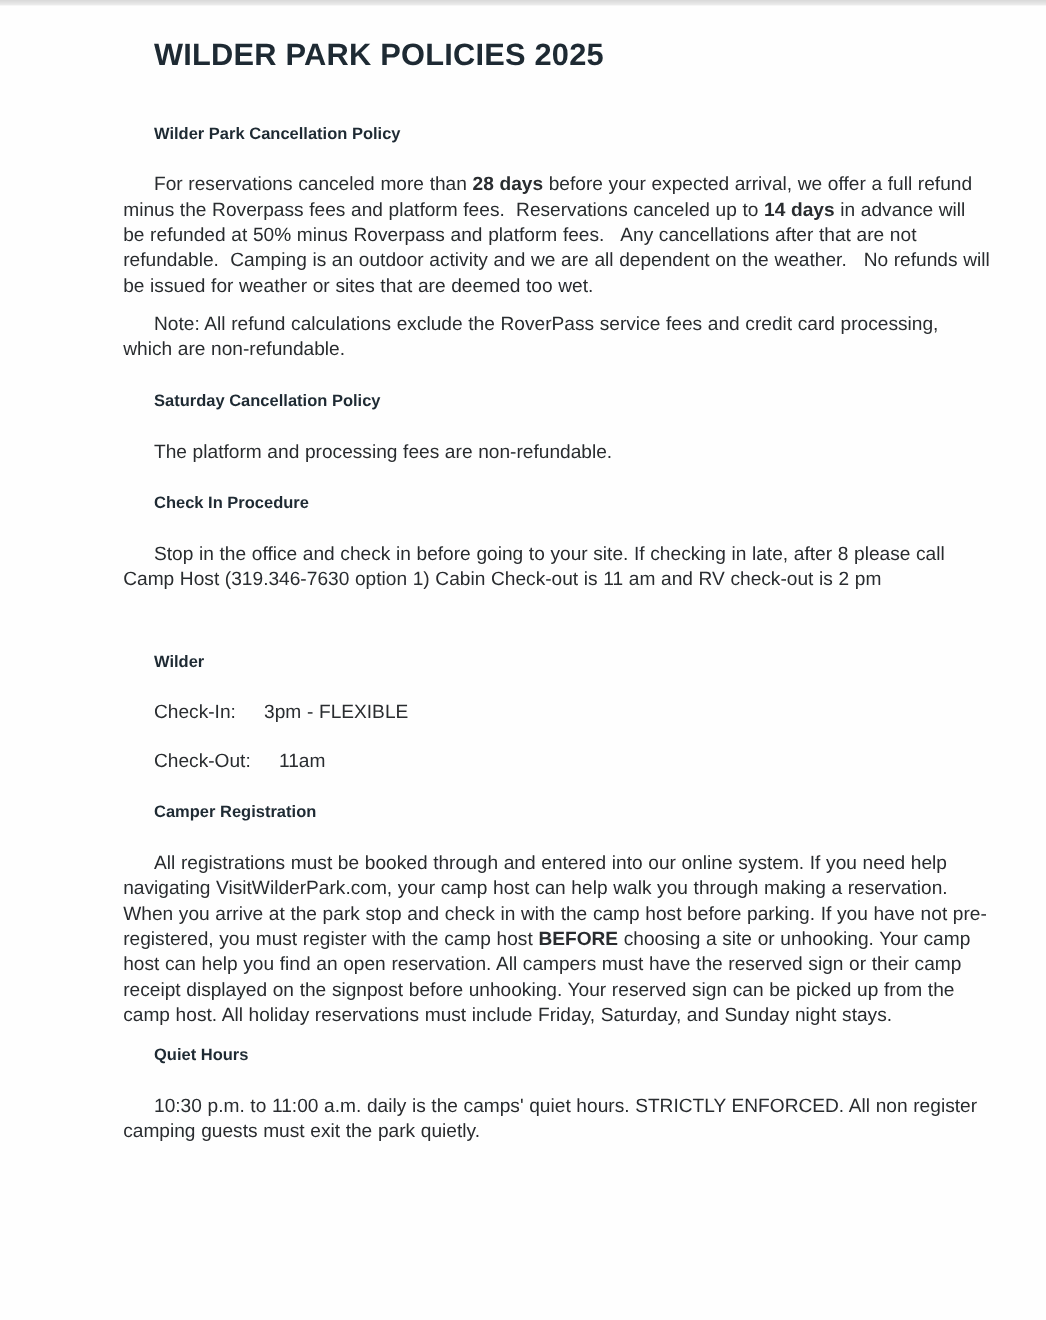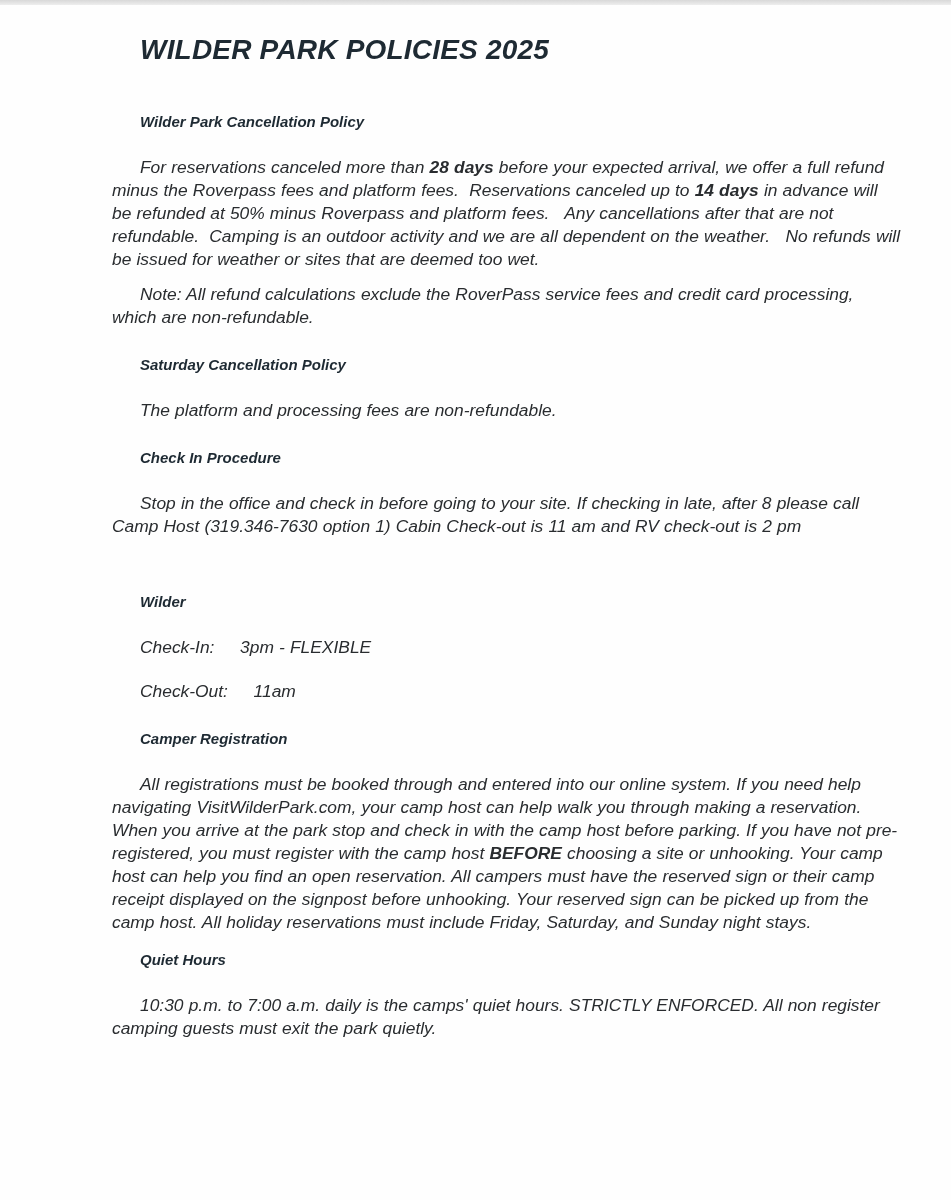--- a/index.html
+++ b/index.html
@@ -11,21 +11,20 @@
     overflow: hidden;
   }
   .top-strip {
     height: 5px;
     width: 100%;
     background: linear-gradient(#d8d8d8, #eeeeee);
   }
   .page {
     padding: 29px 49px 0 112px;
     color: #292c2f;
-    font-style: italic;
   }
   .doc-title {
     font-size: 28px;
     line-height: 32px;
     font-weight: 700;
     color: #1e2a33;
     margin: 0 0 42px 0;
     text-indent: 28px;
     letter-spacing: 0.2px;
   }
@@ -82,16 +81,16 @@
     <p class="p rule-line"><span>Check-Out:     11am</span></p>
   </section>
 
   <section class="sec">
     <h2 class="h">Camper Registration</h2>
     <p class="p"><span>All registrations must be booked through and entered into our online system. If you need help navigating VisitWilderPark.com, your camp host can help walk you through making a reservation. When you arrive at the park stop and check in with the camp host before parking. If you have not pre-registered, you must register with the camp host </span><b>BEFORE</b><span> choosing a site or unhooking. Your camp host can help you find an open reservation. All campers must have the reserved sign or their camp receipt displayed on the signpost before unhooking. Your reserved sign can be picked up from the camp host. All holiday reservations must include Friday, Saturday, and Sunday night stays.</span></p>
   </section>
 
   <section class="sec">
     <h2 class="h h-gap-sm">Quiet Hours</h2>
-    <p class="p"><span>10:30 p.m. to 7:00 a.m. daily is the camps' quiet hours. STRICTLY ENFORCED. All non register camping guests must exit the park quietly.</span></p>
+    <p class="p"><span>10:30 p.m. to 11:00 a.m. daily is the camps' quiet hours. STRICTLY ENFORCED. All non register camping guests must exit the park quietly.</span></p>
   </section>
 
 </article>
 
 </body></html>

